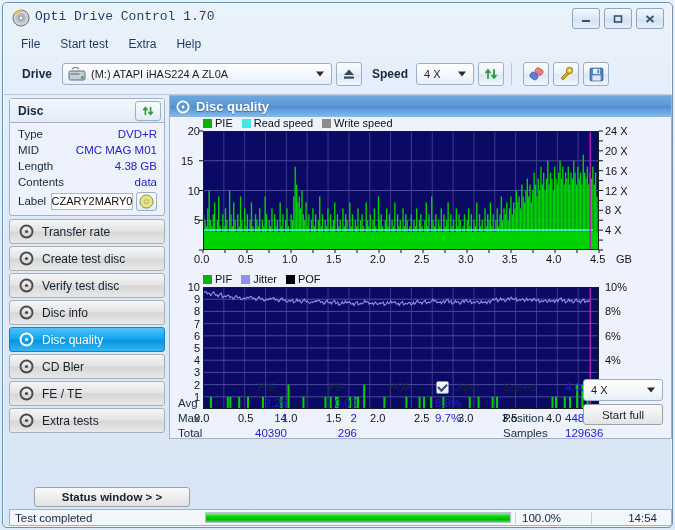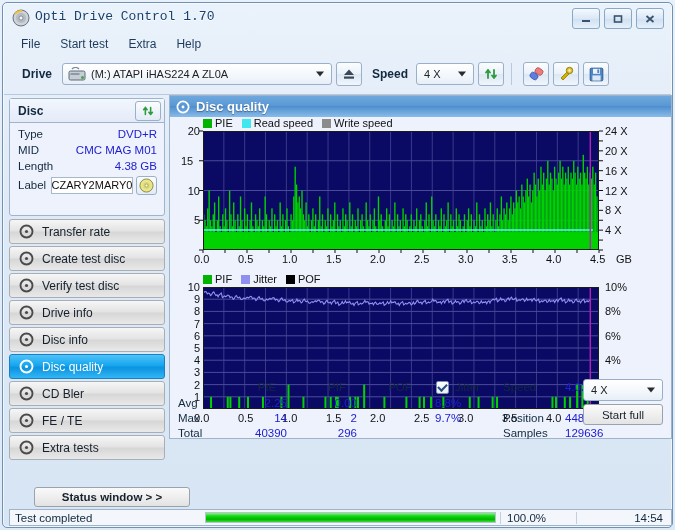--- a/index.html
+++ b/index.html
@@ -176,21 +176,21 @@
   .sb-text{font-size:11.5px;color:#12293f;margin-left:5px;width:190px;}
   .sb-prog{
     flex:1;height:11px;border:1px solid #b6c2d0;background:#fff;margin-right:4px;position:relative;
     box-sizing:border-box;
   }
   .sb-prog > i{
     display:block;height:100%;
     background:linear-gradient(to bottom,#8ef08e 0%, #12d812 35%, #00b400 70%, #35e235 100%);
   }
   .sb-pct{width:76px;font-size:11.5px;color:#12293f;border-left:1px solid #c4cfdb;padding-left:6px;box-sizing:border-box;}
-  .sb-time{width:95px;text-align:right;font-size:11.5px;color:#12293f;border-left:1px solid #c4cfdb;padding-right:8px;box-sizing:border-box;}
+  .sb-time{width:80px;text-align:right;font-size:11.5px;color:#12293f;border-left:1px solid #c4cfdb;padding-right:14px;box-sizing:border-box;}
 </style>
 </head>
 <body>
 
 <div id="app">
   <div class="win-frame">
 
     <div class="titlebar">
       <span class="title-icon">
         <svg width="18" height="18" viewBox="0 0 18 18">
@@ -298,20 +298,24 @@
           <span class="v">DVD+R</span>
         </div>
         <div class="drow">
           <span class="k">MID</span>
           <span class="v">CMC MAG M01</span>
         </div>
         <div class="drow">
           <span class="k">Length</span>
           <span class="v">4.38 GB</span>
         </div>
+        <div class="drow">
+          <span class="k">Contents</span>
+          <span class="v">data</span>
+        </div>
         <div class="label-row">
           <span class="k">Label</span>
           <div class="label-inp">CZARY2MARY0</div>
           <div class="label-btn">
             <svg width="15" height="15" viewBox="0 0 16 16">
               <circle cx="8" cy="8" r="7" fill="#e8e58a" stroke="#8a8a40" stroke-width="1"></circle>
               <circle cx="8" cy="8" r="3.4" fill="#cfcf6e" opacity=".7"></circle>
               <circle cx="8" cy="8" r="1.6" fill="#fafad2" stroke="#8a8a40" stroke-width=".6"></circle>
             </svg>
           </div>
@@ -339,29 +343,20 @@
         <span class="lbl">Create test disc</span>
       </div>
       <div class="navbtn">
         <span class="ico">
           <svg width="15" height="15" viewBox="0 0 16 16">
               <circle cx="8" cy="8" r="6.4" fill="none" stroke="#4a4a4a" stroke-width="2"></circle>
               <circle cx="8" cy="8" r="1.7" fill="#4a4a4a"></circle>
             </svg>
         </span>
         <span class="lbl">Verify test disc</span>
-      </div>
-      <div class="navbtn">
-        <span class="ico">
-          <svg width="15" height="15" viewBox="0 0 16 16">
-              <circle cx="8" cy="8" r="6.4" fill="none" stroke="#4a4a4a" stroke-width="2"></circle>
-              <circle cx="8" cy="8" r="1.7" fill="#4a4a4a"></circle>
-            </svg>
-        </span>
-        <span class="lbl">Drive info</span>
       </div>
       <div class="navbtn">
         <span class="ico">
           <svg width="15" height="15" viewBox="0 0 16 16">
               <circle cx="8" cy="8" r="6.4" fill="none" stroke="#4a4a4a" stroke-width="2"></circle>
               <circle cx="8" cy="8" r="1.7" fill="#4a4a4a"></circle>
             </svg>
         </span>
         <span class="lbl">Disc info</span>
       </div>

